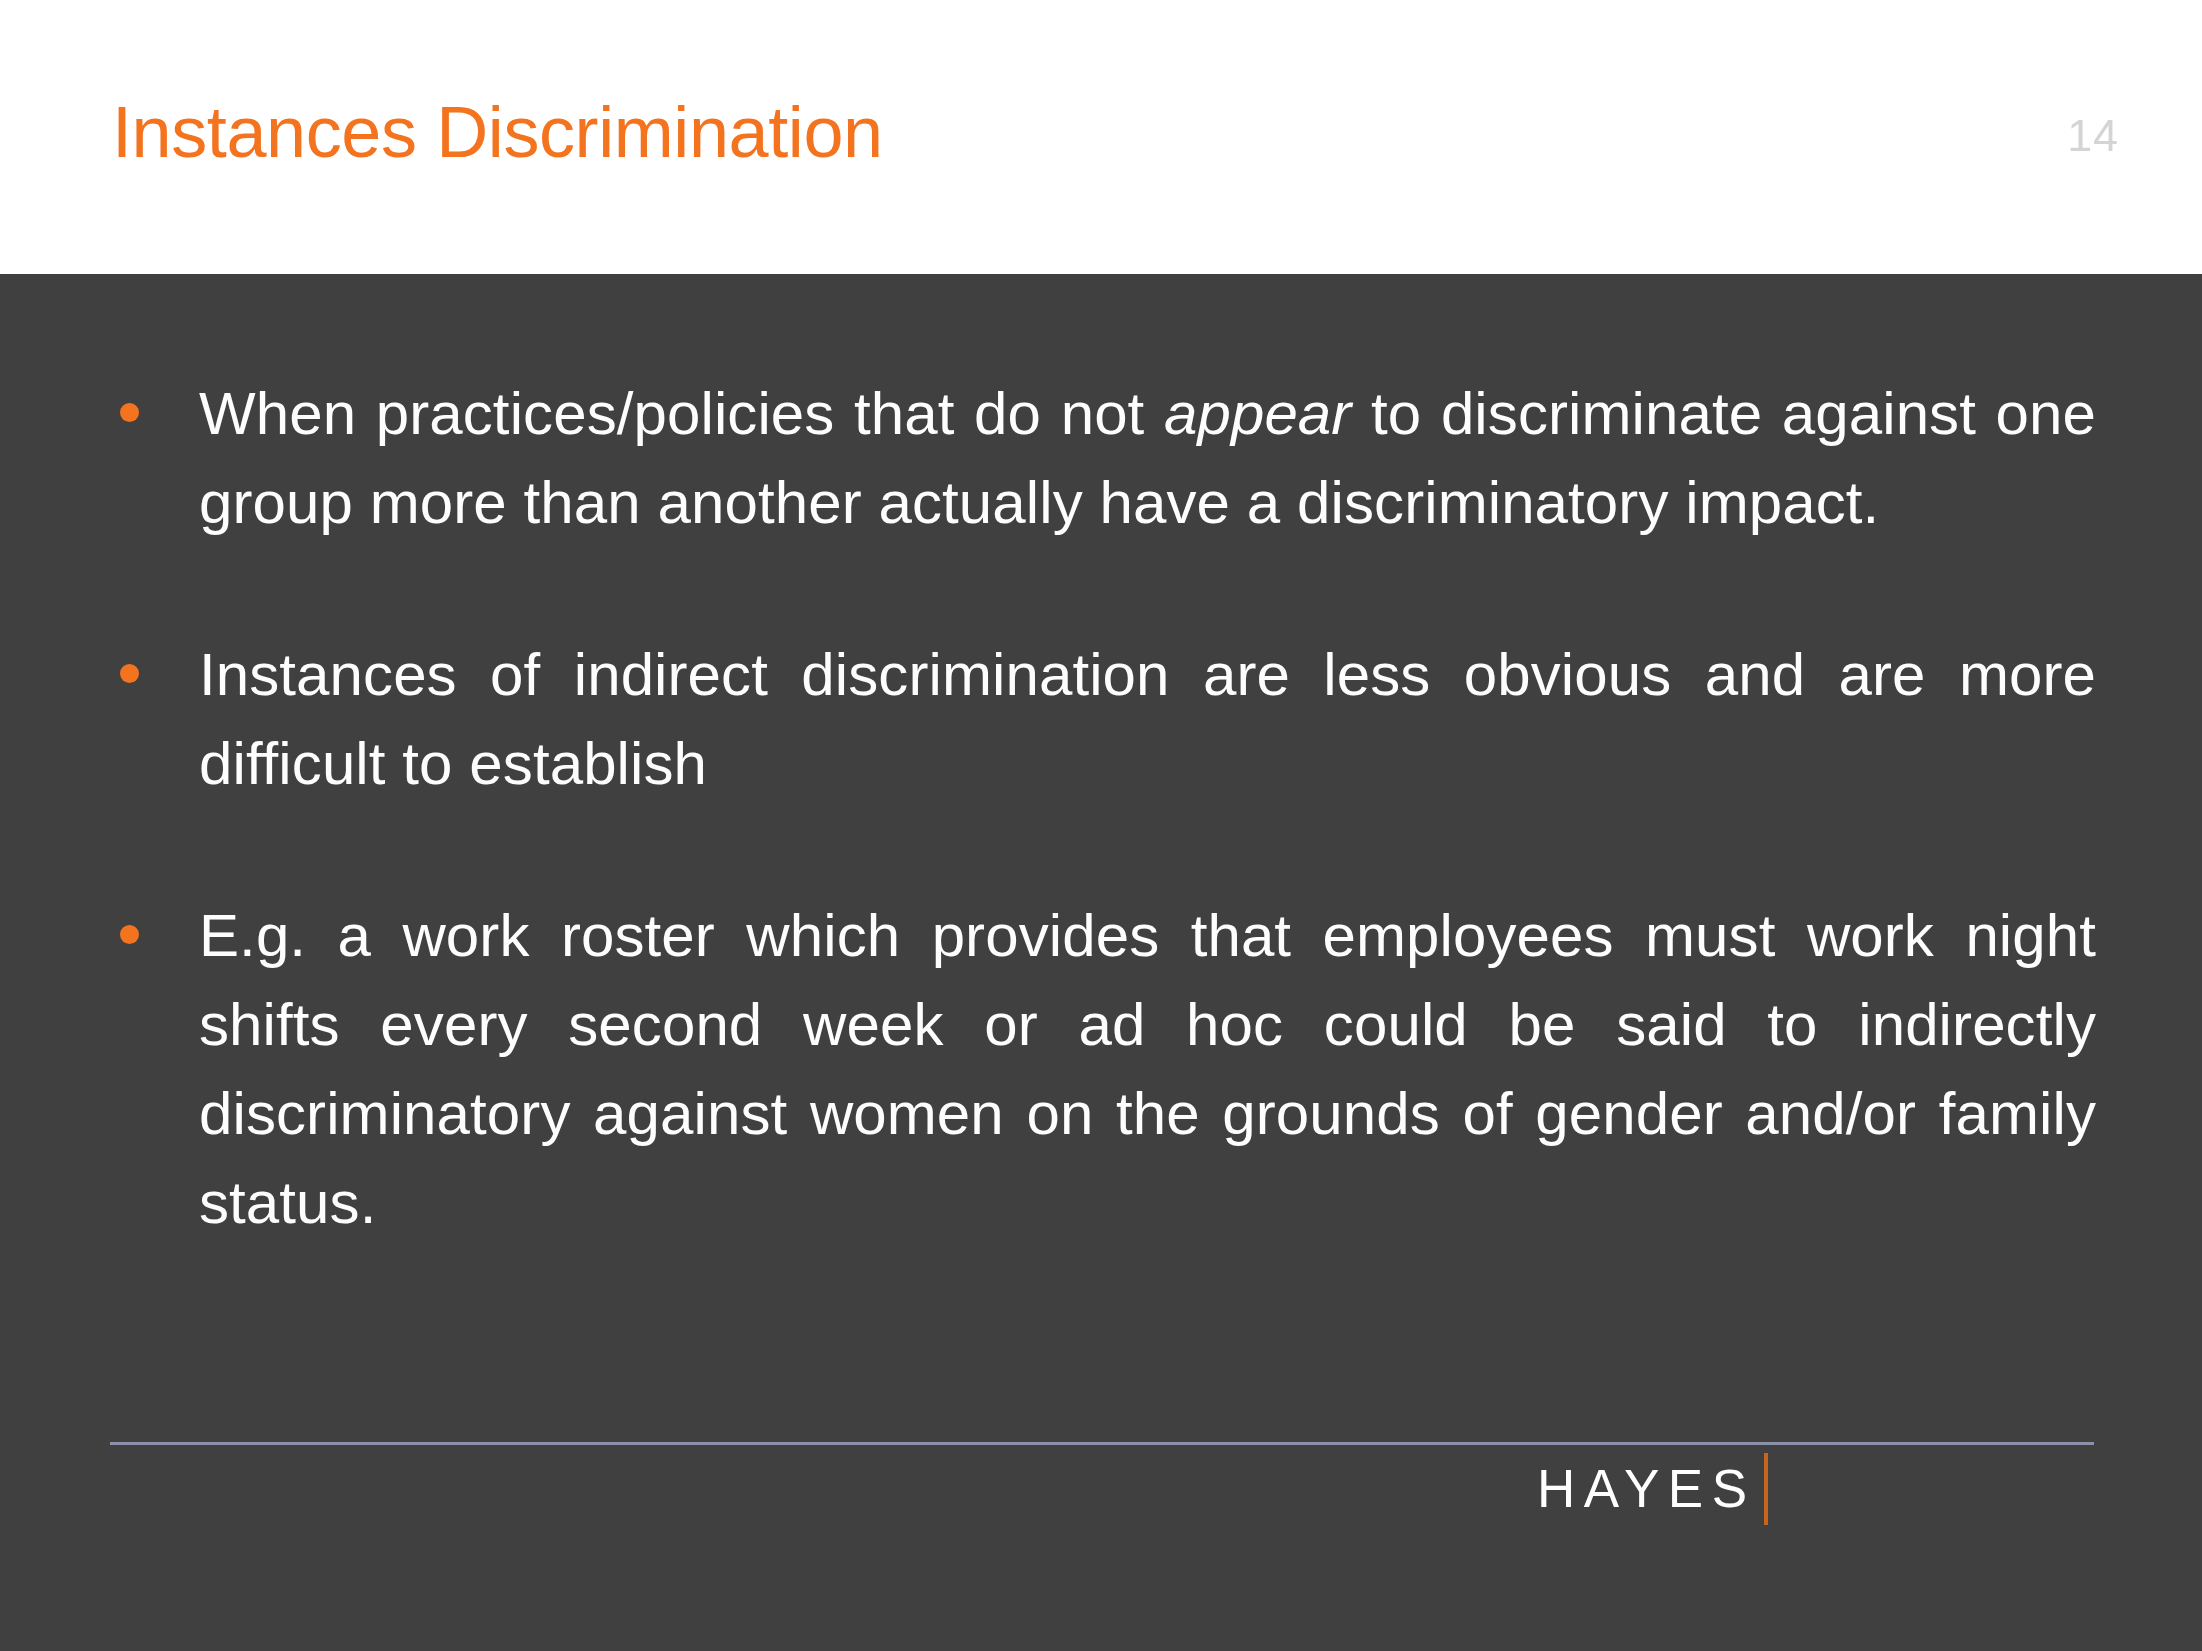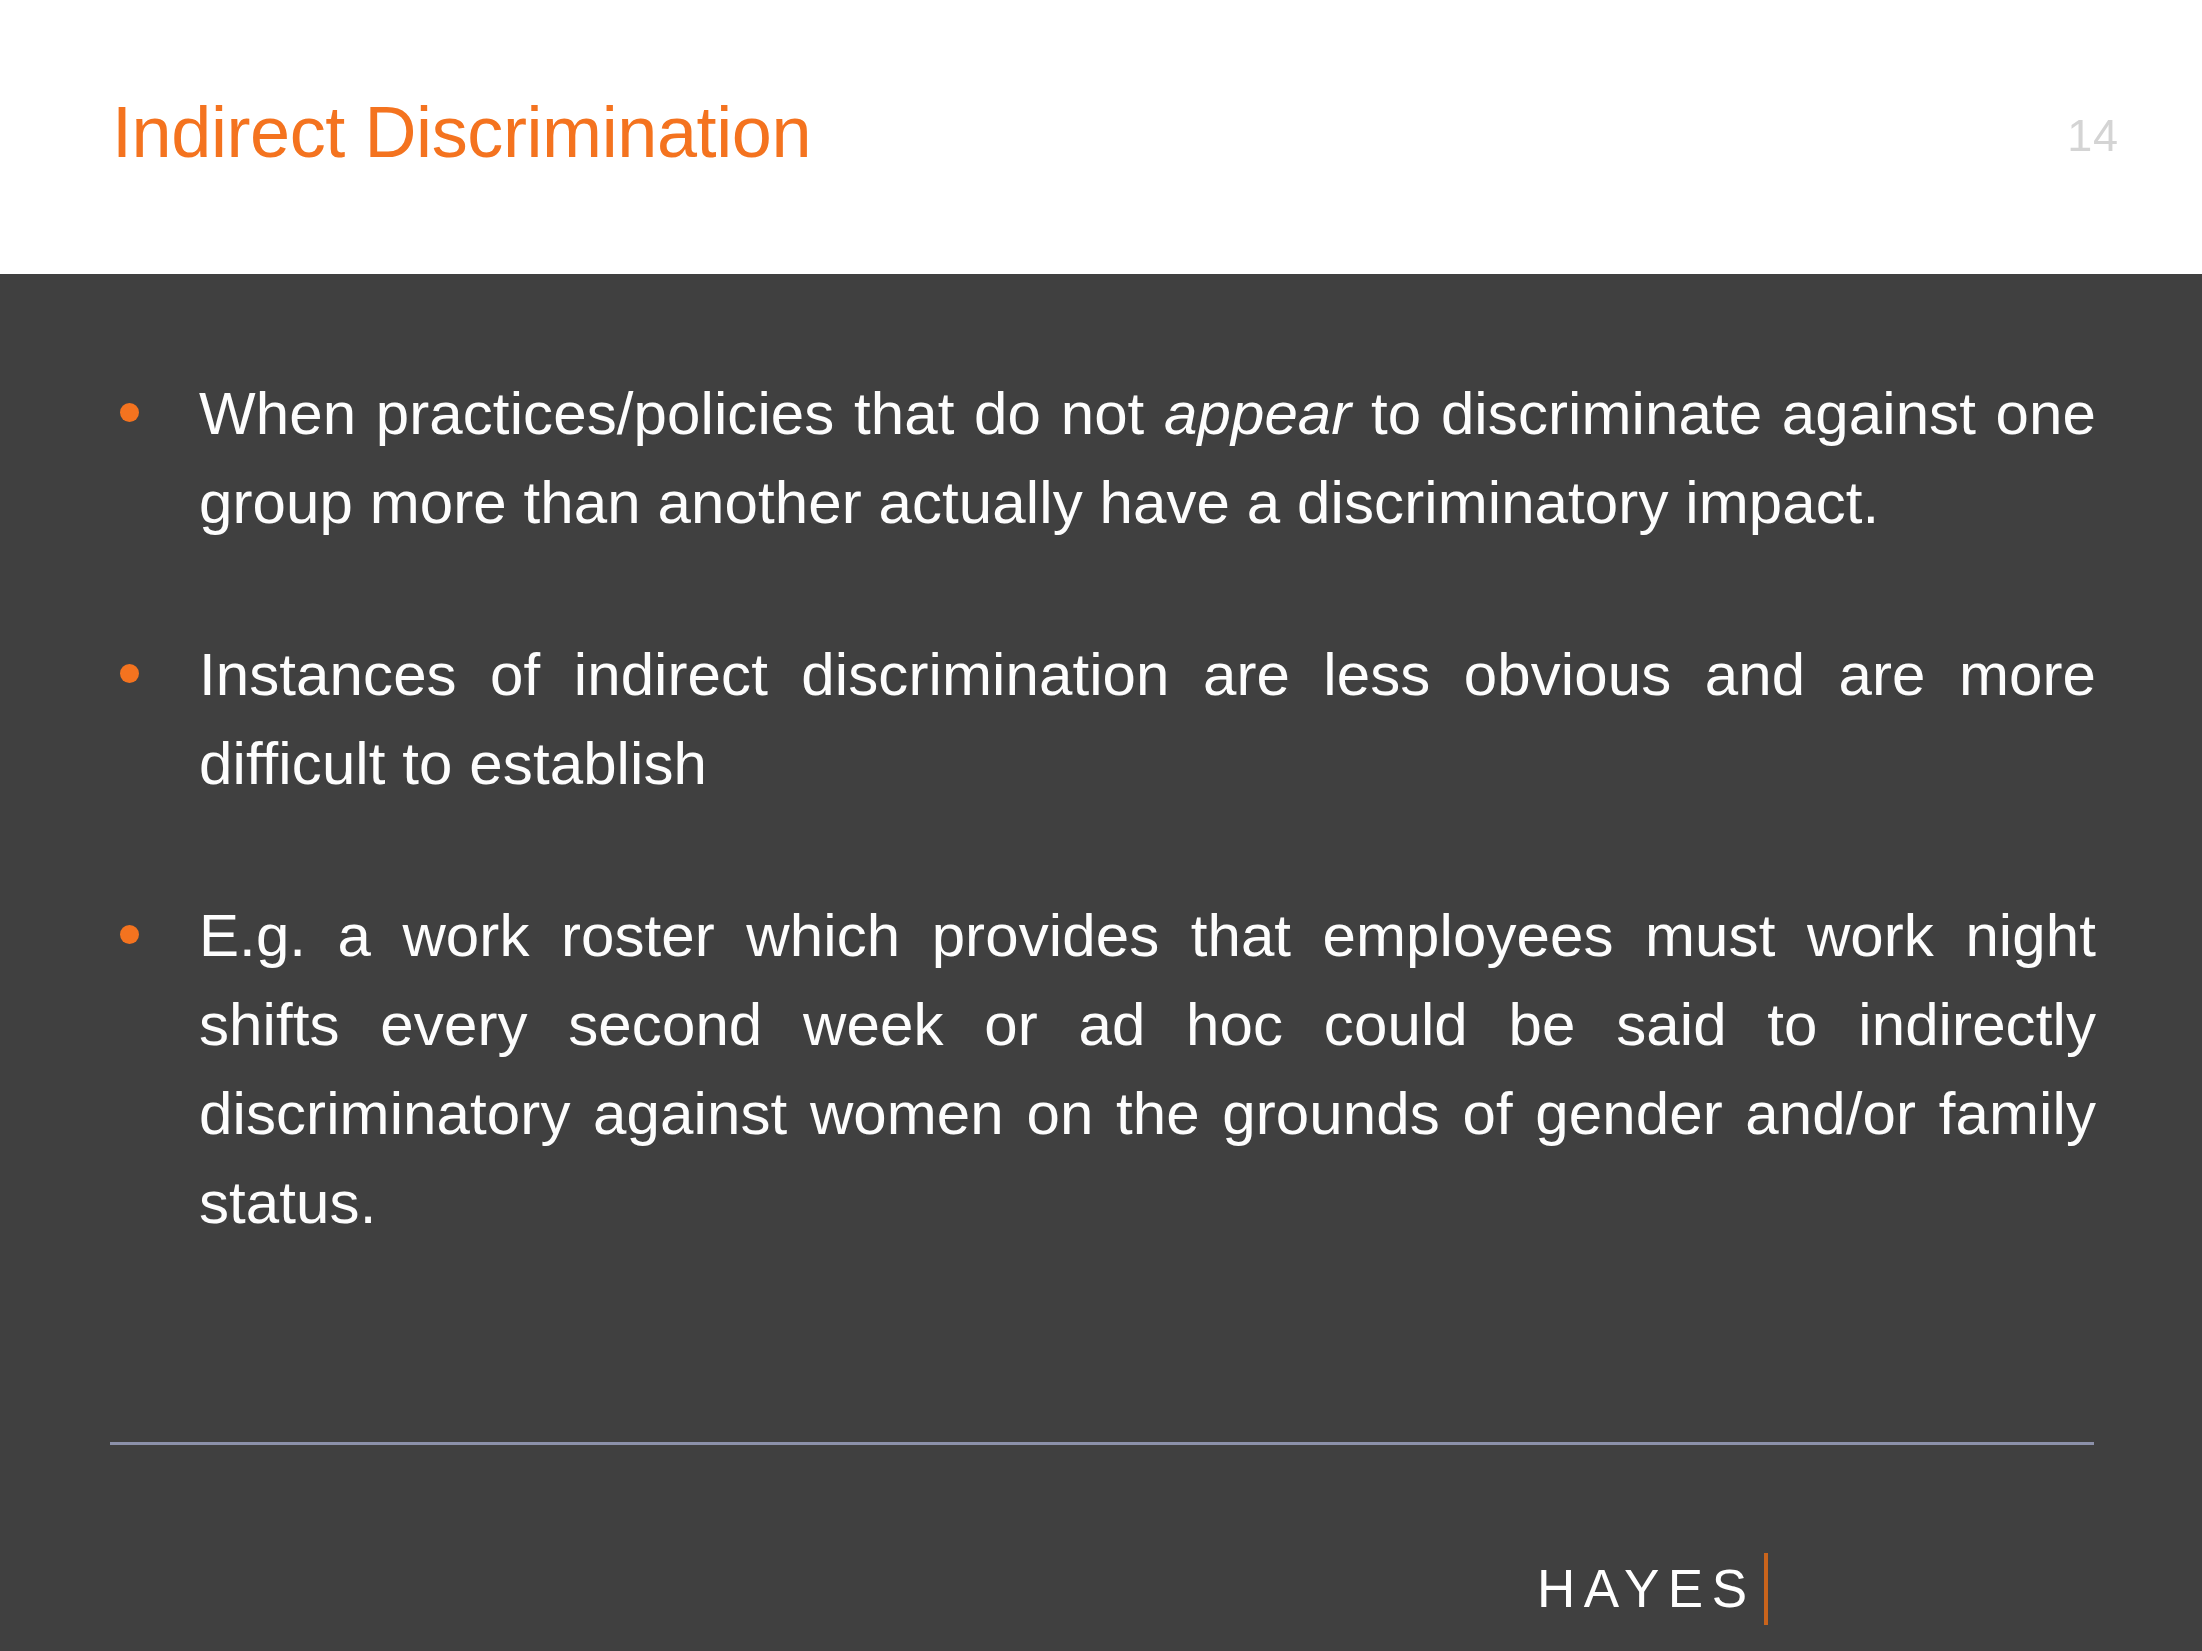--- a/index.html
+++ b/index.html
@@ -102,21 +102,21 @@
     top: 1168px;
     width: 1984px;
     height: 2.6px;
     background: #9aa0bd;
     opacity: 0.85;
   }
 
   #footer-logo {
     position: absolute;
     left: 1537px;
-    top: 1276px;
+    top: 1176px;
     display: flex;
     align-items: center;
     height: 77px;
     white-space: nowrap;
   }
   #logo-hayes {
     font-size: 53px;
     line-height: 60px;
     font-weight: 400;
     color: #ffffff;
@@ -137,21 +137,21 @@
     color: #8b90a8;
     letter-spacing: 8.6px;
   }
 </style>
 </head>
 <body>
 
 <div id="slide">
 
   <div id="header">
-    <div id="slide-title">Indirect Discrimination</div>
+    <div id="slide-title">Instances Discrimination</div>
     <div id="page-number">14</div>
   </div>
 
   <div id="body">
 
     <div id="bullet-list">
 
       <div class="bullet-item">
         <span class="bullet-marker"></span>
         <span class="bullet-text"><span>When practices/policies that do not </span><i>appear</i><span> to discriminate against one group more than another actually have a discriminatory impact.</span></span>

